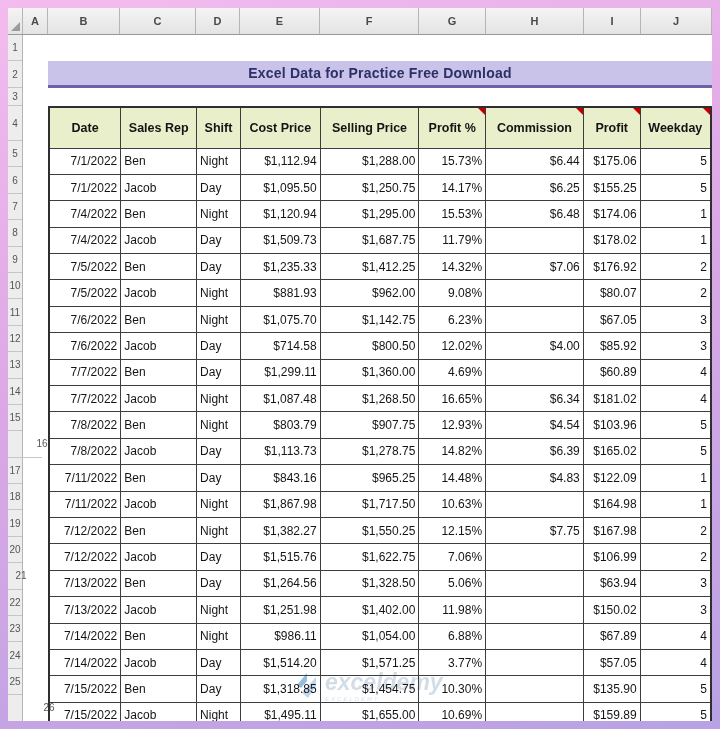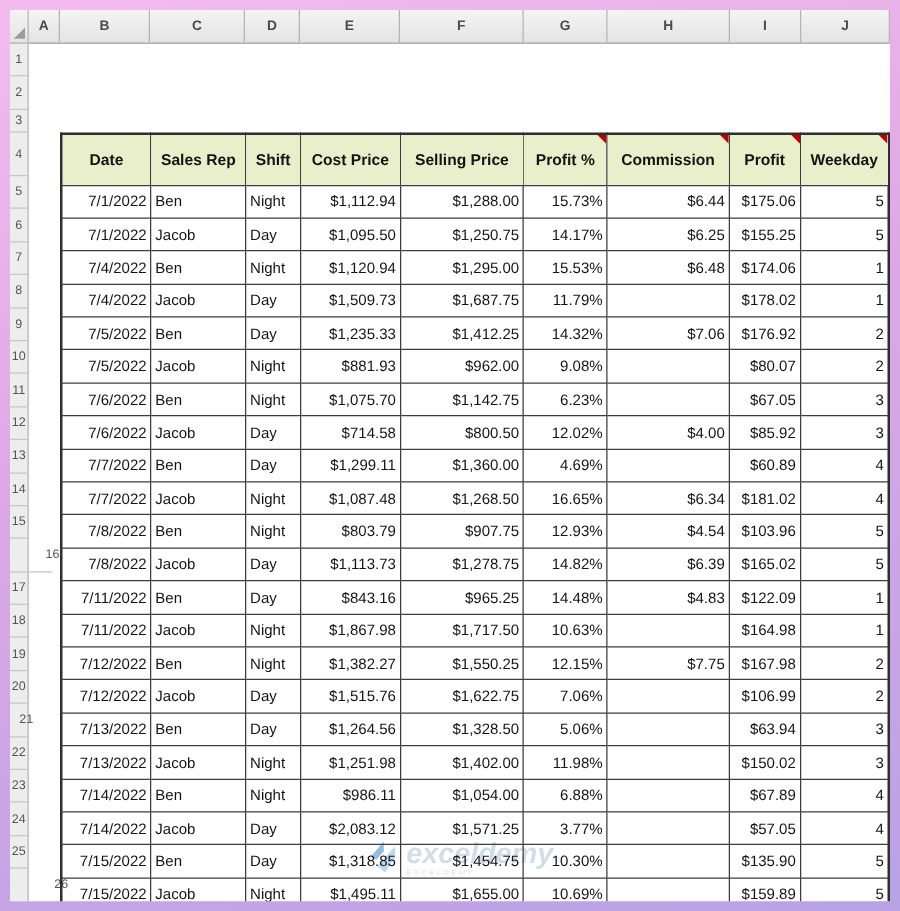--- a/index.html
+++ b/index.html
@@ -108,20 +108,23 @@
         <div class="rowcell" style="height: 26.4px; padding-left: 12px;">21</div>
         <div class="rowcell" style="height: 26.4px;">22</div>
         <div class="rowcell" style="height: 26.4px;">23</div>
         <div class="rowcell" style="height: 26.4px;">24</div>
         <div class="rowcell" style="height: 26.4px;">25</div>
         <div class="rowcell" style="height: 26.4px; padding-left: 41px;">26</div>
       </div>
 
     <div class="content">
 
+      <div class="banner">
+        <span>Excel Data for Practice Free Download</span>
+      </div>
 
       <div class="watermark">
         <svg width="26" height="28" viewBox="0 0 26 28">
           <path d="M2 14 L12 2 L12 10 L6 17 Z" fill="#2f7bbf"></path>
           <path d="M7 22 L21 6 L21 15 L13 27 Z" fill="#7fb2e0"></path>
         </svg>
         <div class="wm-text">
           <span class="wm-brand">exceldemy</span>
           <span class="wm-sub">EXCELDEMY</span>
         </div>
@@ -359,21 +362,21 @@
               <td class="a-r">$1,054.00</td>
               <td class="a-pct">6.88%</td>
               <td class="a-com"></td>
               <td class="a-pr">$67.89</td>
               <td class="a-wd">4</td>
             </tr>
             <tr>
               <td class="a-r">7/14/2022</td>
               <td class="a-l">Jacob</td>
               <td class="a-l">Day</td>
-              <td class="a-r">$2,083.12</td>
+              <td class="a-r">$1,514.20</td>
               <td class="a-r">$1,571.25</td>
               <td class="a-pct">3.77%</td>
               <td class="a-com"></td>
               <td class="a-pr">$57.05</td>
               <td class="a-wd">4</td>
             </tr>
             <tr>
               <td class="a-r">7/15/2022</td>
               <td class="a-l">Ben</td>
               <td class="a-l">Day</td>

